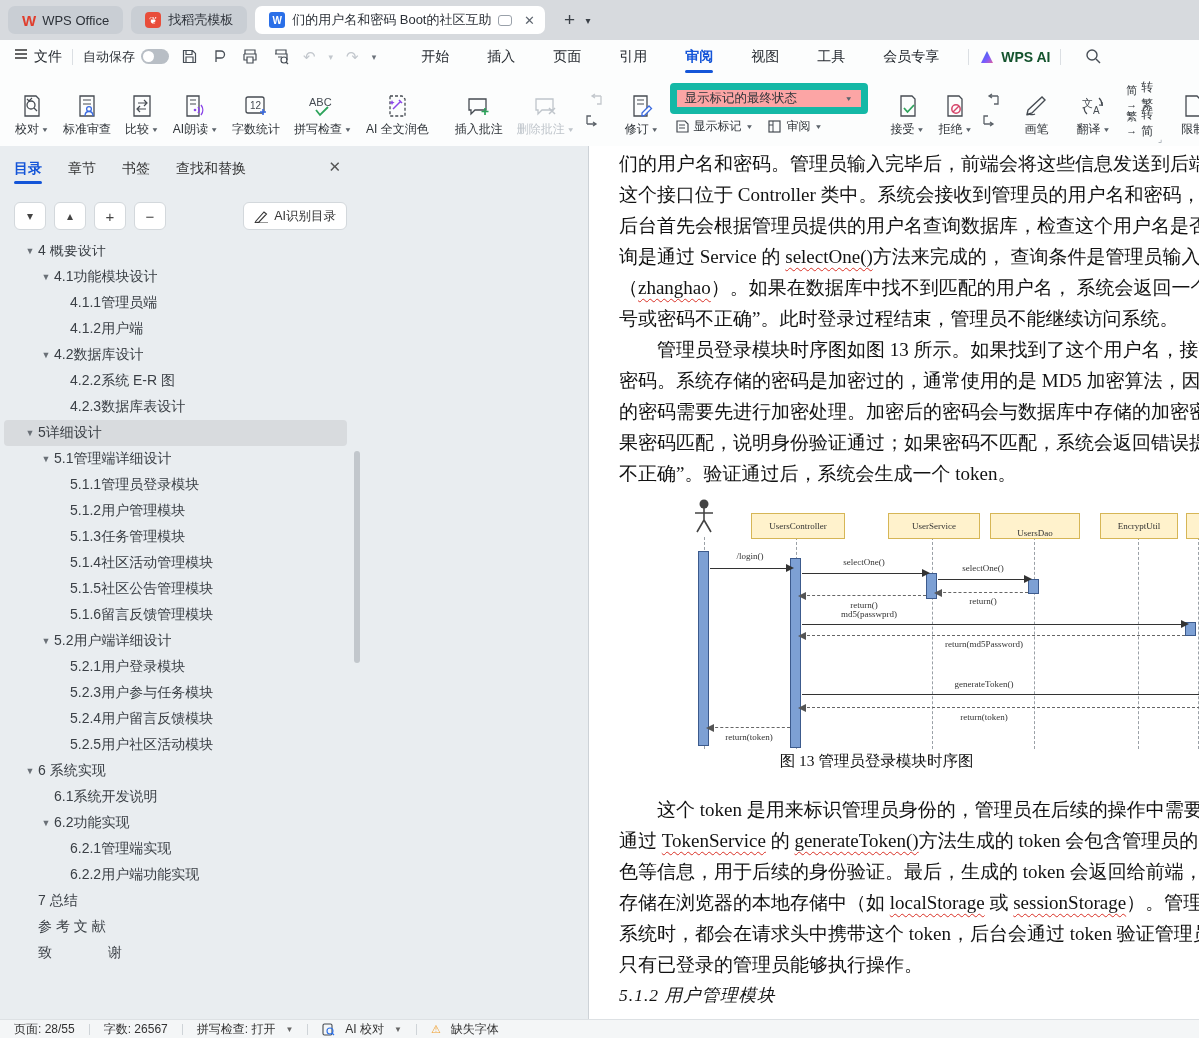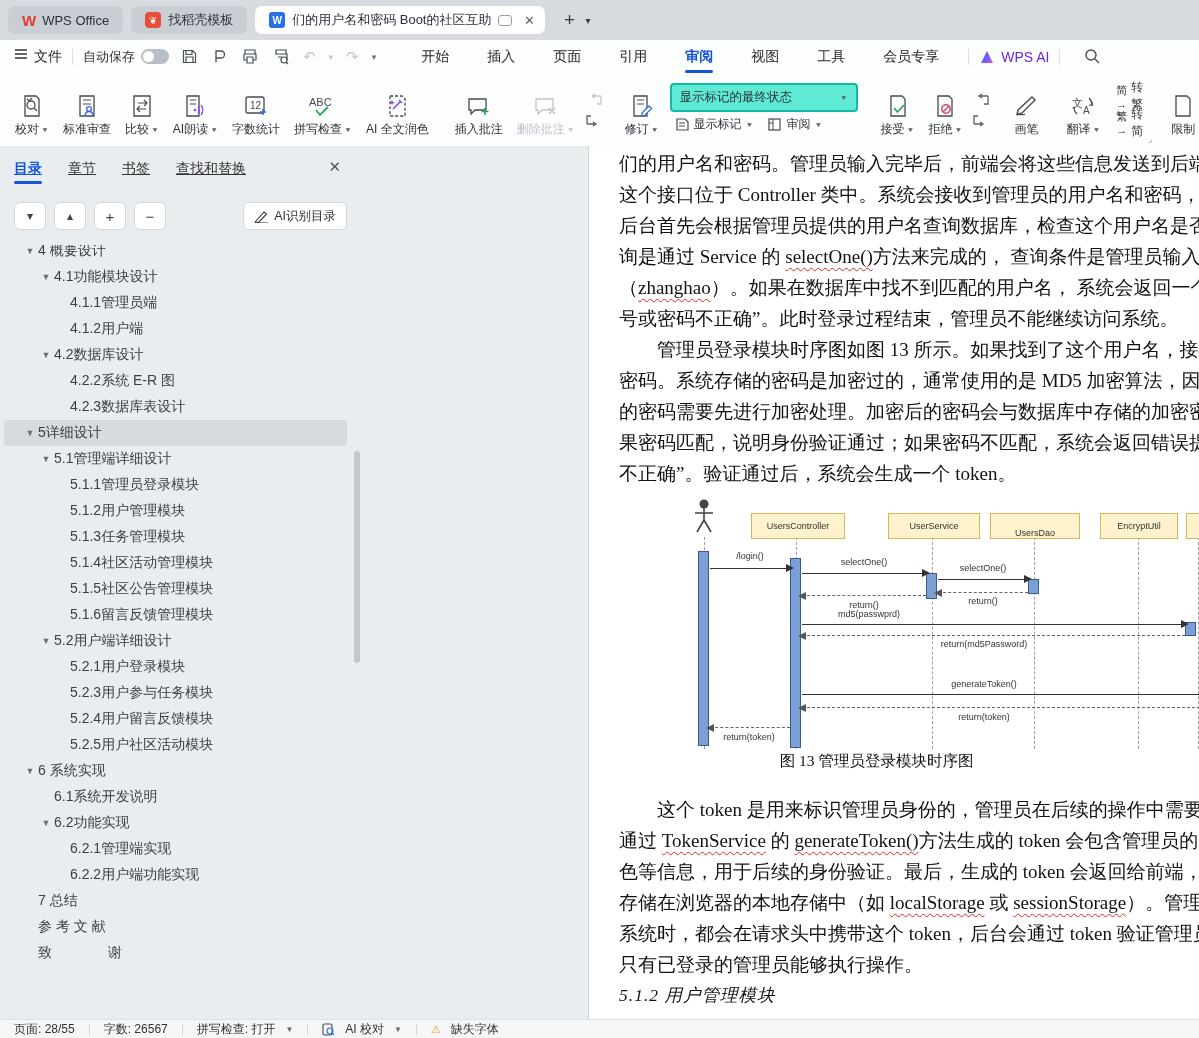--- a/index.html
+++ b/index.html
@@ -25,45 +25,45 @@
   .autosave{display:flex;align-items:center;gap:6px;font-size:13px;color:#30353b;}
   .toggle{width:28px;height:15px;border-radius:8px;background:#b8bec5;position:relative;}
   .toggle i{position:absolute;left:2px;top:2px;width:11px;height:11px;border-radius:50%;background:#fff;}
   .qicons{display:flex;align-items:center;gap:13px;margin-left:12px;color:#474e56;}
   .qicons .dis{color:#c2c7cd;}
   .smallcaret{font-size:9px;color:#6a717a;}
   .menus{display:flex;align-items:center;gap:0;margin-left:26px;}
   .mitem{padding:0 19px;height:33px;display:flex;align-items:center;position:relative;color:#24292f;}
   .mitem.active{color:#1455d8;font-weight:bold;}
   .mitem.active::after{content:"";position:absolute;left:19px;right:19px;bottom:0;height:3px;background:#1455d8;border-radius:2px;}
-  .wpsai{display:flex;align-items:center;gap:6px;font-weight:normal;color:#6d28d9;}
+  .wpsai{display:flex;align-items:center;gap:6px;font-weight:bold;color:#14532d;}
   .srch{margin-left:14px;}
 
   
   .ribbon{position:absolute;left:0;top:73px;right:0;height:73px;background:#fcfdfd;border-bottom:1px solid #e2e6e9;display:flex;align-items:stretch;padding-left:6px;}
   .rgroup{display:flex;align-items:stretch;padding:5px 2px;}
   .rdiv{width:1px;background:#e4e7ea;margin:8px 4px;}
   .rbtn{display:flex;flex-direction:column;align-items:center;justify-content:flex-end;padding:3px 7px;border-radius:4px;}
   .rbtn .ric{height:30px;display:flex;align-items:center;justify-content:center;}
   .rlb{font-size:12px;color:#2e3338;white-space:nowrap;display:flex;align-items:center;gap:2px;}
   .car{font-size:8px;color:#5b626a;transform:scaleY(.8);}
   .rbtn.disabled .rlb,.rbtn.disabled .car{color:#bfc5cb;}
   .vstack{display:flex;flex-direction:column;justify-content:center;gap:8px;padding:0 4px;}
   .revgrid{display:flex;flex-direction:column;justify-content:space-between;padding:5px 4px;}
-  .mkselect{width:168px;height:25px;border:2px solid #14b8a6;border-radius:4px;display:flex;align-items:center;justify-content:space-between;padding:0 8px;font-size:12.5px;color:#2e3338;background:#5eead4;text-align:right;}
+  .mkselect{width:168px;height:25px;border:7px solid #14b8a6;border-radius:4px;display:flex;align-items:center;justify-content:space-between;padding:0 8px;font-size:12.5px;color:#2e3338;background:#fca5a5;text-align:right;}
   .mkrow{display:flex;gap:4px;}
   .minibtn{height:24px;display:flex;align-items:center;gap:4px;font-size:12px;color:#2e3338;padding:0 5px;border-radius:3px;}
   .cc{font-size:11px;color:#2e3338;}
   .grpexp{position:absolute;font-size:9px;color:#9aa1a9;}
 
   
   .main{position:absolute;left:0;top:146px;right:0;bottom:18px;background:#e9edf0;}
   .sidebar{position:absolute;left:0;top:0;width:363px;bottom:0;background:#e9edf0;}
   .stabs{position:absolute;left:14px;top:8px;right:10px;height:30px;display:flex;align-items:center;gap:26px;font-size:14px;color:#333;}
-  .stab{position:relative;height:30px;display:flex;align-items:center;text-decoration:underline;}
+  .stab{position:relative;height:30px;display:flex;align-items:center;}
   .stab.active{color:#1455d8;font-weight:bold;}
   .stab.active::after{content:"";position:absolute;left:0;right:0;bottom:0;height:3px;background:#1455d8;border-radius:2px;}
   .sclose{position:absolute;right:22px;top:12px;font-size:15px;color:#555;}
   .sbtns{position:absolute;left:14px;top:56px;display:flex;gap:8px;}
   .sbtn{width:30px;height:26px;background:#fff;border:1px solid #d3d8dc;border-radius:6px;display:flex;align-items:center;justify-content:center;font-size:12px;color:#444;}
   .aitoc{position:absolute;right:16px;top:56px;height:26px;background:#fff;border:1px solid #d3d8dc;border-radius:6px;display:flex;align-items:center;padding:0 10px;gap:5px;font-size:12.5px;color:#333;}
   .outline{position:absolute;left:0;top:99px;right:12px;bottom:0;overflow:hidden;font-size:14px;color:#3b4046;}
   .oi{display:flex;align-items:center;height:26px;white-space:nowrap;margin:0 4px 0 4px;border-radius:4px;}
   .oi:first-child{margin-top:-7px;}
   .oi.sel{background:#d8dbde;}
@@ -79,21 +79,21 @@
   .tb{position:absolute;left:0;right:0;font-family:"Liberation Serif","DejaVu Serif",serif;font-size:19px;color:#121212;}
   .tline{height:31px;line-height:31px;white-space:nowrap;padding-left:30px;}
   .tline.ind{padding-left:68px;}
   .wavy{text-decoration:underline;text-decoration-style:wavy;text-decoration-color:#d93025;text-decoration-thickness:1px;text-underline-offset:4px;}
   .tb1{top:2px;}
   .tb2{top:648px;}
   .hd512{height:31px;line-height:31px;padding-left:30px;font-style:italic;font-size:17.5px;letter-spacing:1px;}
   .caption{position:absolute;top:605px;left:0;width:575px;text-align:center;font-family:"Liberation Serif","DejaVu Serif",serif;font-size:15.5px;color:#111;}
 
   
-  .seq{position:absolute;left:0;top:350px;width:513px;height:256px;}
+  .seq{position:absolute;left:0;top:350px;width:513px;height:256px;font-family:Liberation Serif, serif;}
   .ll{position:absolute;width:0;border-left:1px dashed #9aa0a6;top:41px;height:212px;}
   .pbox{position:absolute;height:24px;background:#fff2cc;border:1px solid #d6b656;display:flex;align-items:center;justify-content:center;font-size:9px;color:#333;top:17px;white-space:nowrap;overflow:hidden;}
   .abar{position:absolute;width:11px;background:#7da0d4;border:1px solid #3c5a8c;box-sizing:border-box;}
   .mline{position:absolute;height:0;}
   .mline.solid{border-top:1.5px solid #333;}
   .mline.dashed{border-top:1px dashed #666;}
   .ah{position:absolute;width:0;height:0;border:4px solid transparent;}
   .ah.r{border-left:8px solid #333;right:-8px;top:-5px;}
   .ah.l{border-right:8px solid #555;left:-8px;top:-4px;}
   .mlab{position:absolute;font-size:9px;color:#333;text-align:center;white-space:nowrap;}

